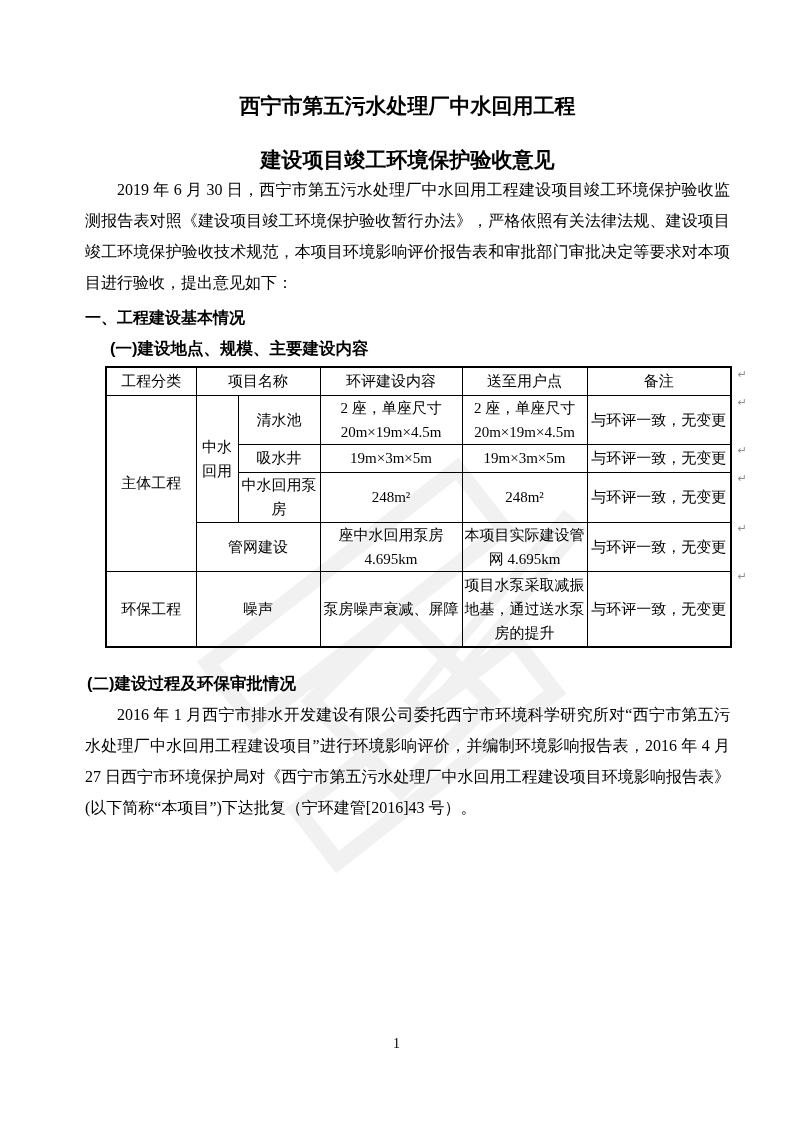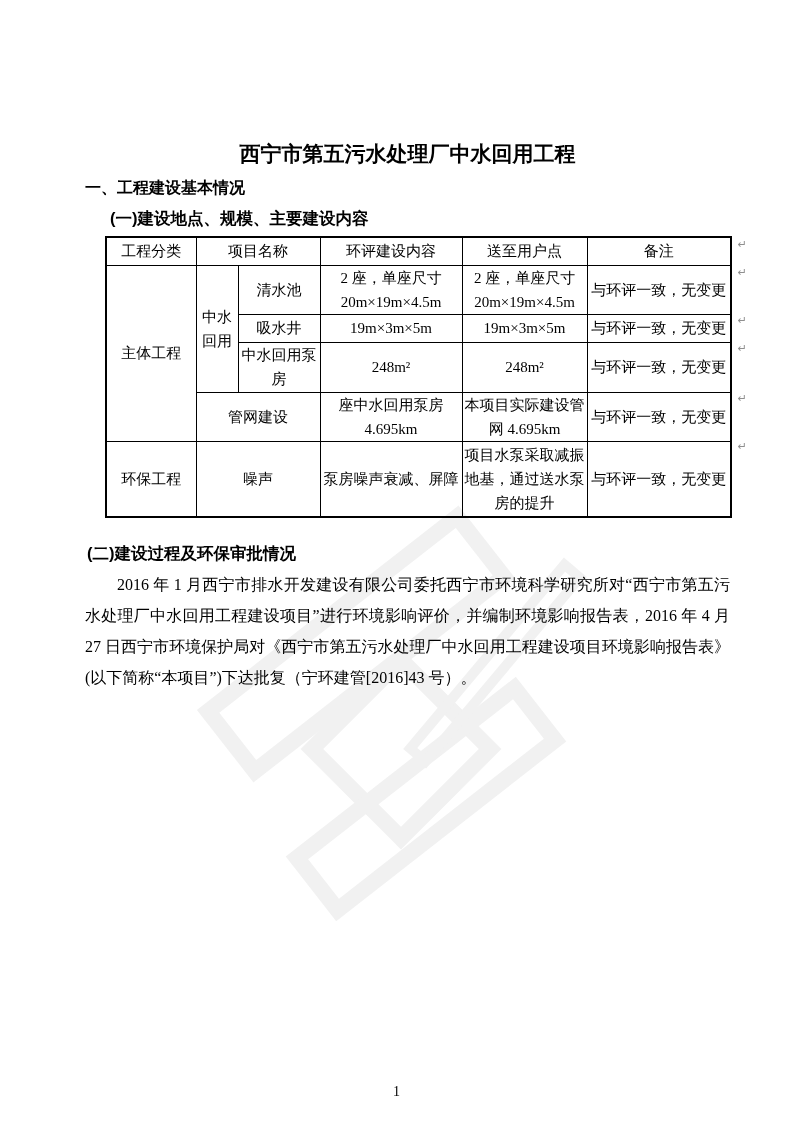--- a/index.html
+++ b/index.html
@@ -13,21 +13,21 @@
 
   
   .watermark{position:absolute;left:150px;top:430px;width:470px;height:450px;
     opacity:.55;pointer-events:none;z-index:0;}
   .wm-band1,.wm-band2,.wm-diamond,.wm-bar{position:absolute;border:16px solid #e6e6e6;}
   .wm-band1{width:300px;height:60px;left:40px;top:120px;transform:rotate(-38deg);}
   .wm-band2{width:260px;height:50px;left:130px;top:280px;transform:rotate(-38deg);}
   .wm-diamond{width:110px;height:110px;left:180px;top:200px;transform:rotate(45deg);}
   .wm-bar{width:10px;height:230px;left:330px;top:60px;transform:rotate(40deg);border-width:10px;}
 
-  .z{position:relative;z-index:1;margin-top:48px;}
+  .z{position:relative;z-index:1;}
 
   .title{font-size:21px;font-weight:bold;text-align:center;line-height:28px;margin:0;}
   .title1{padding-top:92px;}
   .title2{margin-top:26px;}
 
   p.body{
     font-size:16px;line-height:31px;margin:0;
     text-align:justify;text-indent:2em;
   }
   .p1{margin-top:14px;}
@@ -72,21 +72,23 @@
 
   <div class="watermark">
     <div class="wm-band1"></div>
     <div class="wm-diamond"></div>
     <div class="wm-band2"></div>
     <div class="wm-bar"></div>
   </div>
 
   <div class="content z">
     <h1 class="title title1">西宁市第五污水处理厂中水回用工程</h1>
+    <h1 class="title title2">建设项目竣工环境保护验收意见</h1>
 
+    <p class="body p1">2019 年 6 月 30 日，西宁市第五污水处理厂中水回用工程建设项目竣工环境保护验收监测报告表对照《建设项目竣工环境保护验收暂行办法》，严格依照有关法律法规、建设项目竣工环境保护验收技术规范，本项目环境影响评价报告表和审批部门审批决定等要求对本项目进行验收，提出意见如下：</p>
 
     <h2 class="h-l1">一、工程建设基本情况</h2>
     <h3 class="h-l2">(一)建设地点、规模、主要建设内容</h3>
 
 
 
     <div class="table-wrap">
       <table class="cmp">
         <colgroup>
           <col style="width:90px">

